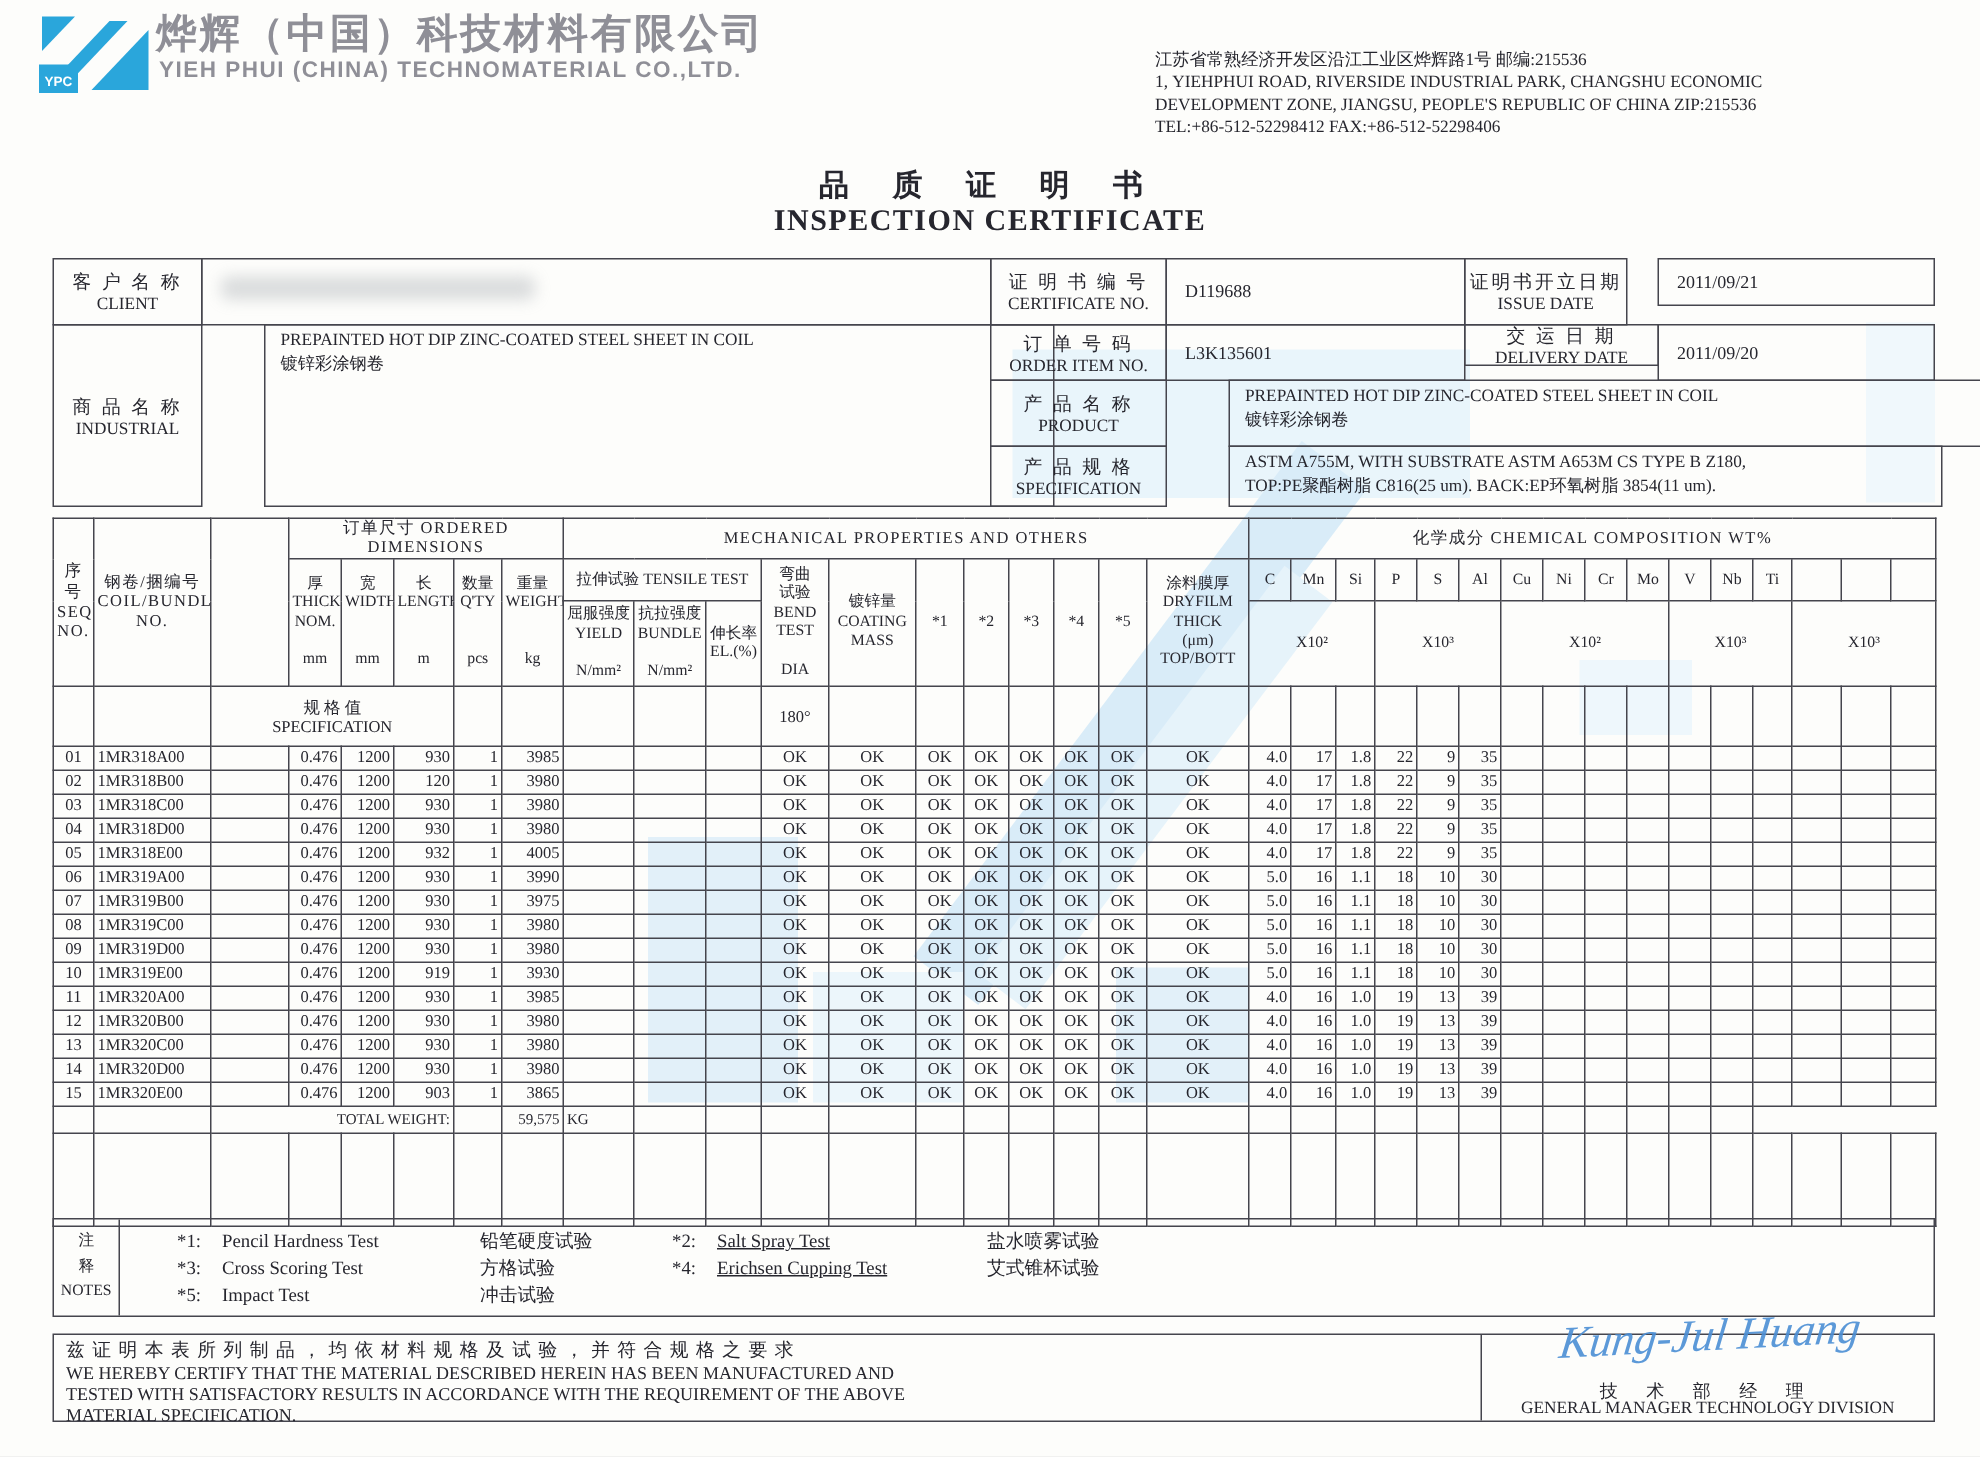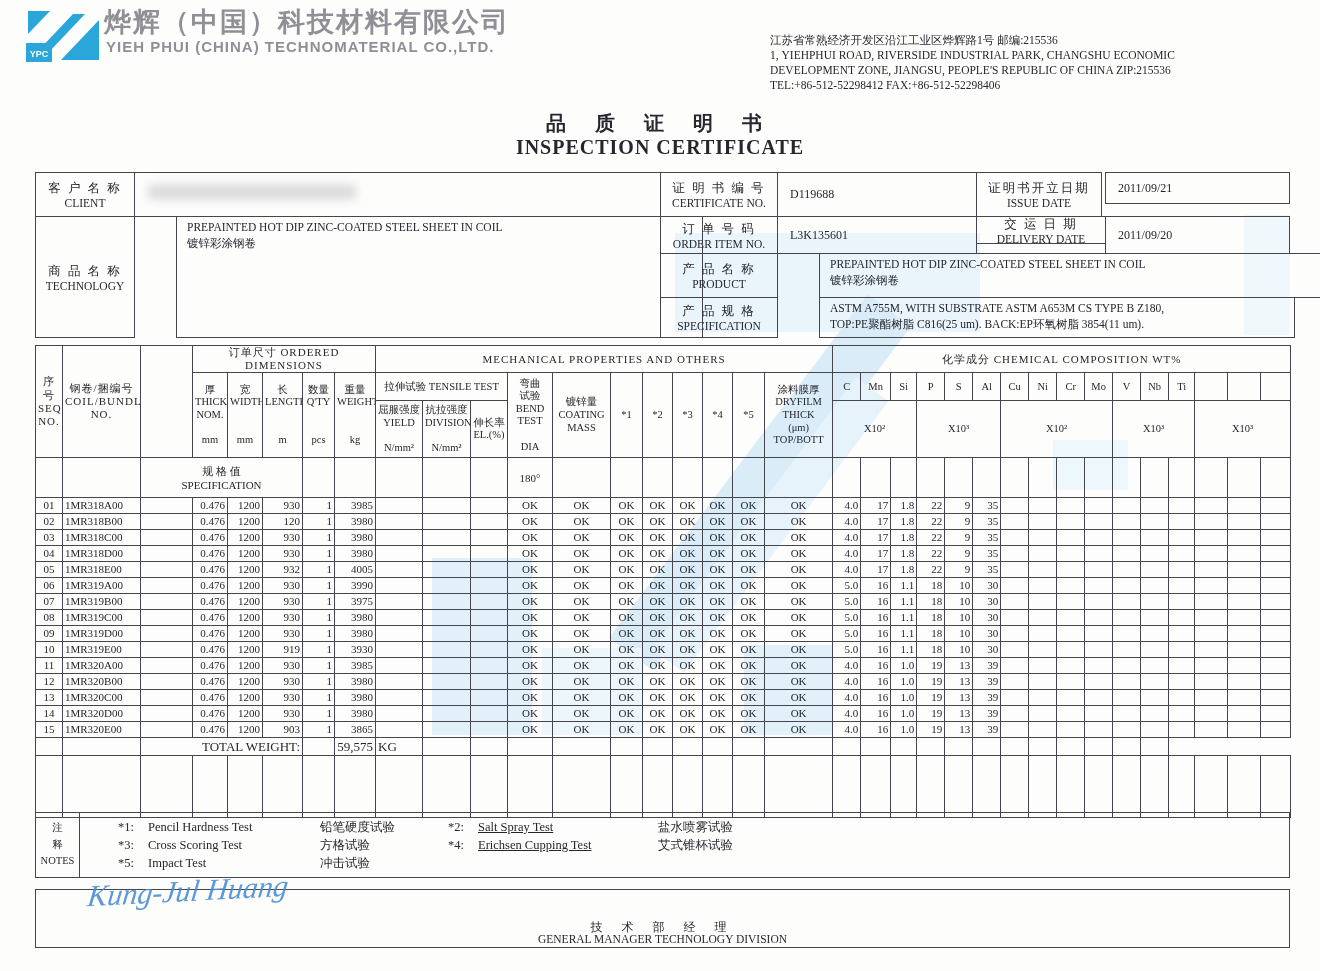--- a/index.html
+++ b/index.html
@@ -39,21 +39,21 @@
   
   table.main{position:absolute;left:35px;top:345px;width:1255px;border-collapse:collapse;table-layout:fixed;}
   table.main th,table.main td{border:1px solid #45454d;padding:0 2px;overflow:hidden;
     font-weight:normal;white-space:pre-line;}
   table.main th{font-size:10.5px;text-align:center;vertical-align:middle;line-height:1.2;}
   tr.grp th{height:19px;font-size:11px;letter-spacing:1px;}
   tr.sub th{height:27px;}
   tr.sub3 th{height:56px;}
   tr.specrow td{height:39px;font-size:11px;text-align:center;vertical-align:middle;}
   tr.datarow td{height:15px;font-size:11px;line-height:15px;white-space:nowrap;}
-  tr.totalrow td{height:17px;font-size:13px;white-space:nowrap;}
+  tr.totalrow td{height:17px;font-size:10px;white-space:nowrap;}
   tr.fillrow td{height:61px;} td.a-r{text-align:right;padding-right:4px;} td.a-l{text-align:left;padding-left:3px;}
   
   .c-seq{text-align:center;} .c-coil{text-align:left;padding-left:3px;}
   .c-thick,.c-width,.c-length,.c-qty,.c-weight,.c-c,.c-mn,.c-si,.c-p,.c-s,.c-al{text-align:right;padding-right:4px;}
   .c-bend,.c-coating,.c-t1,.c-t2,.c-t3,.c-t4,.c-t5,.c-dryfilm{text-align:center;}
   
   .notes-box{position:absolute;left:35px;top:812px;width:1255px;height:66px;border:1px solid #45454d;
     box-sizing:border-box;display:flex;}
   .notes-label{width:43px;border-right:1px solid #45454d;display:flex;align-items:center;justify-content:center;
     text-align:center;font-size:10.5px;white-space:pre-line;line-height:1.6;}
@@ -113,31 +113,31 @@
 
     <div class="box lbl" style="left:35px;top:172px;width:100px;height:45px;">
       <div class="zh">客 户 名 称</div>
       <div class="en">CLIENT</div>
     </div>
     <div class="box val" style="left:134px;top:172px;width:527px;height:45px;">
       <div class="redact"></div>
     </div>
     <div class="box lbl" style="left:35px;top:216px;width:100px;height:122px;">
       <div class="zh">商 品 名 称</div>
-      <div class="en">TECHNOLOGY</div>
+      <div class="en">INDUSTRIAL</div>
     </div>
     <div class="box val2" style="left:134px;top:216px;width:527px;height:122px;white-space:pre-line;">PREPAINTED HOT DIP ZINC-COATED STEEL SHEET IN COIL
 镀锌彩涂钢卷</div>
 
     <div class="box lbl" style="left:660px;top:172px;width:118px;height:45px;">
       <div class="zh">证 明 书 编 号</div>
       <div class="en">CERTIFICATE NO.</div>
     </div>
     <div class="box val" style="left:777px;top:172px;width:200px;height:45px;">D119688</div>
-    <div class="box lbl" style="left:976px;top:172px;width:126px;height:45px;">
+    <div class="box lbl" style="left:976px;top:172px;width:109px;height:45px;">
       <div class="zh">证明书开立日期</div>
       <div class="en">ISSUE DATE</div>
     </div>
     <div class="box val" style="left:1105px;top:172px;width:185px;height:32px;">2011/09/21</div>
 
     <div class="box lbl" style="left:660px;top:216px;width:118px;height:38px;">
       <div class="zh">订 单 号 码</div>
       <div class="en">ORDER ITEM NO.</div>
     </div>
     <div class="box val" style="left:777px;top:216px;width:200px;height:38px;">L3K135601</div>
@@ -274,21 +274,21 @@
           <th></th>
           <th></th>
           <th></th>
         </tr>
         <tr class="sub3">
           <th>屈服强度
 YIELD
 
 N/mm²</th>
           <th>抗拉强度
-DIVISION
+BUNDLE
 
 N/mm²</th>
           <th>伸长率
 EL.(%)</th>
           <th colspan="3">X10²</th>
           <th colspan="3">X10³</th>
           <th colspan="4">X10²</th>
           <th colspan="3">X10³</th>
           <th colspan="3">X10³</th>
         </tr>
@@ -978,20 +978,26 @@
         </div>
         <div class="note-line">
           <span class="note-code">*5:</span>
           <span class="note-en">Impact Test</span>
           <span class="note-zh">冲击试验</span>
         </div>
       </div>
     </div>
 
     <div class="certify-box">
+      <div class="certify-text">
+        <div class="certify-zh">兹证明本表所列制品，均依材料规格及试验，并符合规格之要求</div>
+        <div style="white-space:pre-line;">WE HEREBY CERTIFY THAT THE MATERIAL  DESCRIBED  HEREIN  HAS BEEN  MANUFACTURED  AND
+TESTED WITH SATISFACTORY RESULTS IN ACCORDANCE WITH THE REQUIREMENT  OF  THE  ABOVE
+MATERIAL SPECIFICATION.</div>
+      </div>
       <div class="sig-cell">
         <div class="sig-script">Kung-Jul Huang</div>
         <div class="sig-title-zh">技 术 部 经 理</div>
         <div class="sig-title-en">GENERAL MANAGER TECHNOLOGY DIVISION</div>
       </div>
     </div>
 
   </div>
 </div>
 

